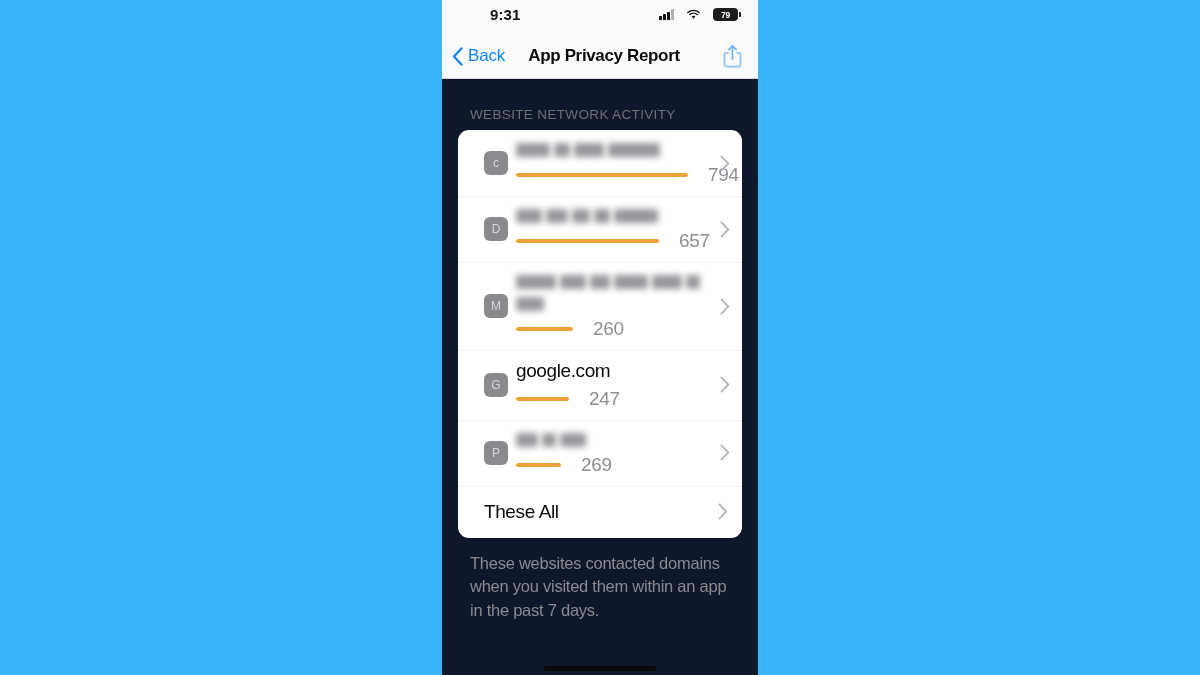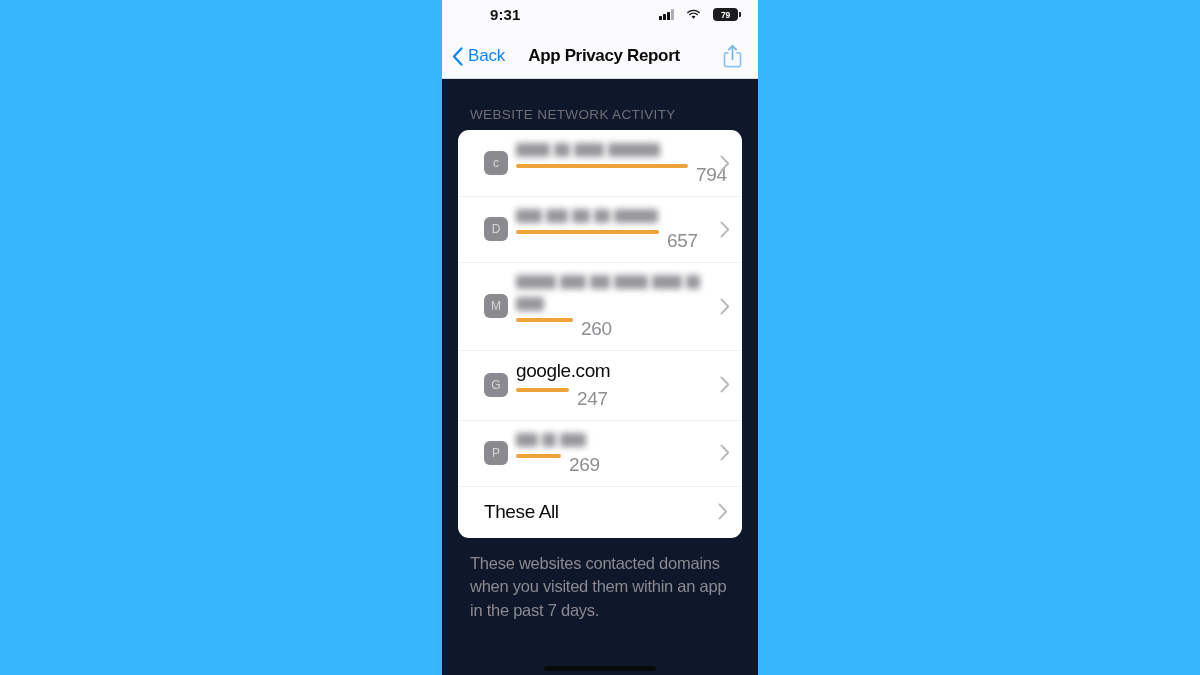--- a/index.html
+++ b/index.html
@@ -233,22 +233,22 @@
     background: #8e8e93;
     margin-right: 4px;
     vertical-align: middle;
     filter: blur(3.2px);
     opacity: 0.92;
   }
   .domain-blur.line2 { margin-top: 4px; }
 
   .bar-wrap {
     display: flex;
-    align-items: flex-start;
-    gap: 8px;
+    align-items: center;
+    gap: 20px;
     margin-top: 6px;
   }
   .bar {
     height: 4px;
     border-radius: 2px;
     background: #eda23a;
     flex: 0 0 auto;
   }
   .bar-value {
     font-size: 19px;

